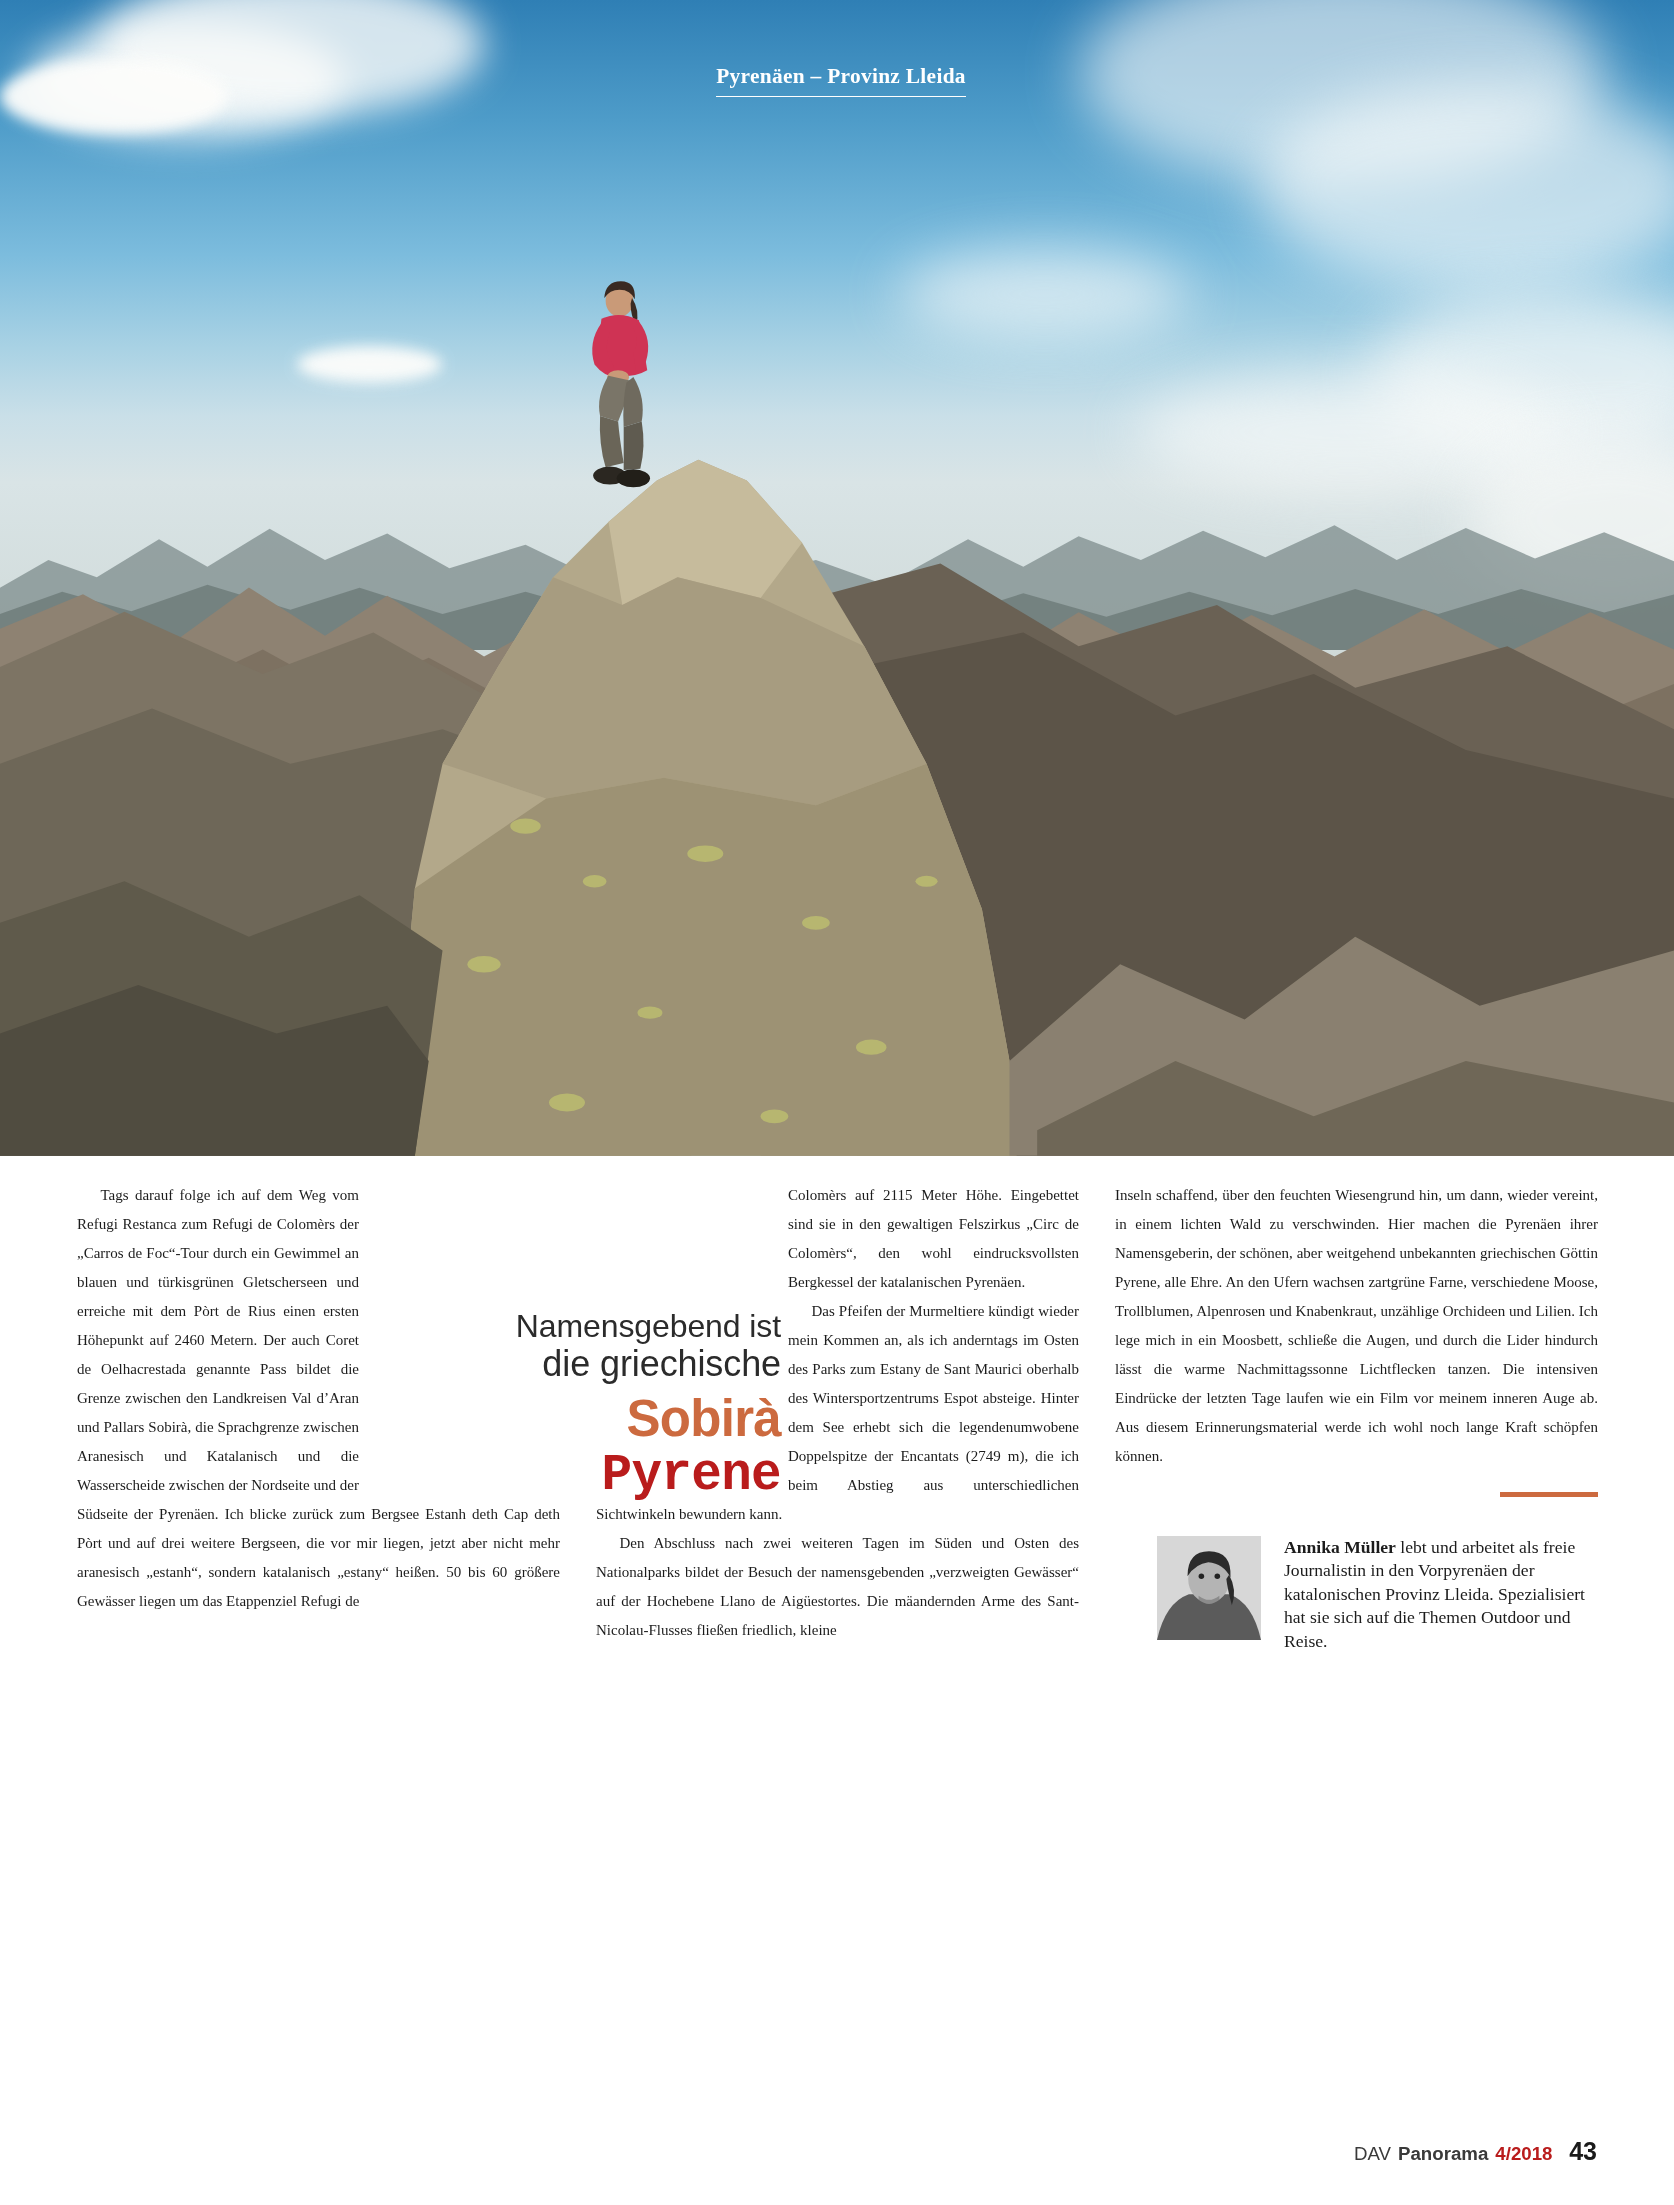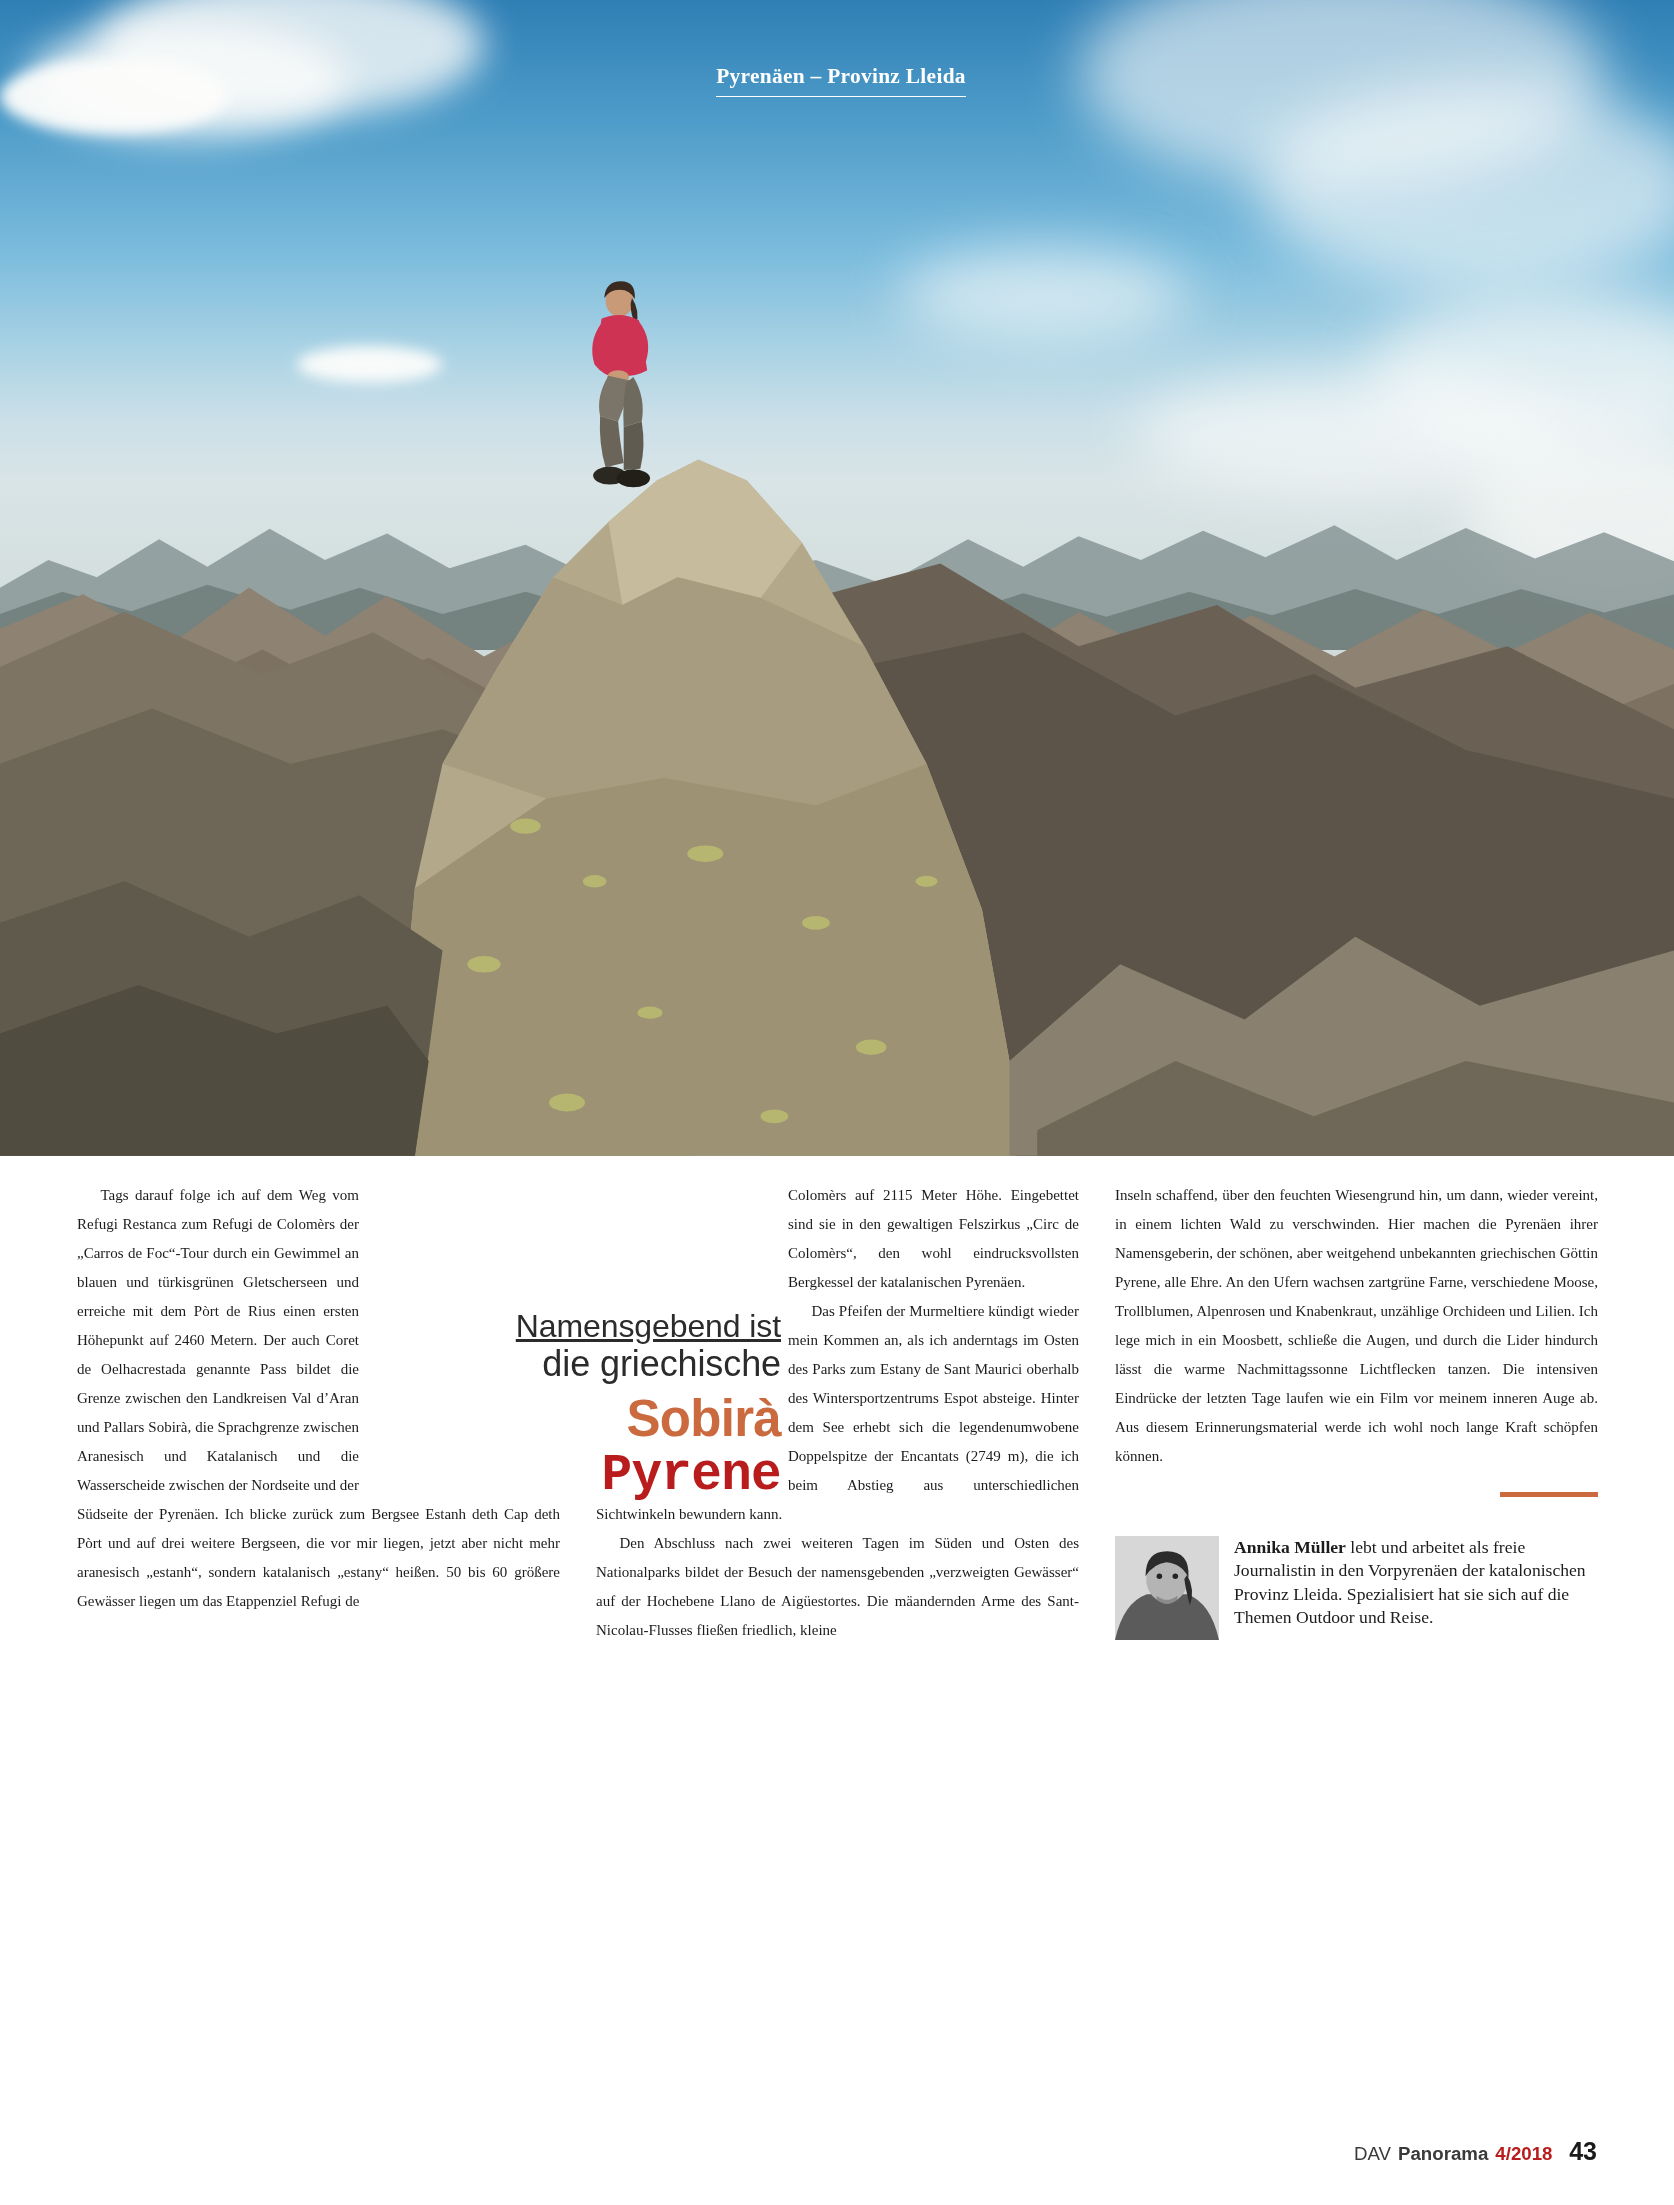--- a/index.html
+++ b/index.html
@@ -133,21 +133,20 @@
     text-align: right;
     z-index: 5;
     line-height: 1.06;
   }
   .pullquote .pq-line1 {
     font-family: "Liberation Sans", sans-serif;
     font-size: 32px;
     color: #2b2b2b;
     display: block;
     letter-spacing: -0.1px;
-    text-decoration: underline;
   }
   .pullquote .pq-line2 {
     font-family: "Liberation Sans", sans-serif;
     font-size: 36px;
     color: #2b2b2b;
     display: block;
     letter-spacing: -0.1px;
     margin-top: 1.4px;
     text-align: right;
   }
@@ -186,23 +185,24 @@
 
   
   .rule-orange {
     width: 98px;
     height: 4.8px;
     background: #cc6a3f;
     margin: 21px 0 0 auto;
   }
   .author-box {
     display: flex;
-    gap: 15px;
+    gap: 23px;
     margin-top: 39px;
     align-items: flex-start;
+    margin-left: 42px;
   }
   .author-photo {
     width: 104px;
     height: 104px;
     flex: 0 0 104px;
     background: #d8d6d2;
     position: relative;
     overflow: hidden;
     filter: grayscale(100%);
   }

